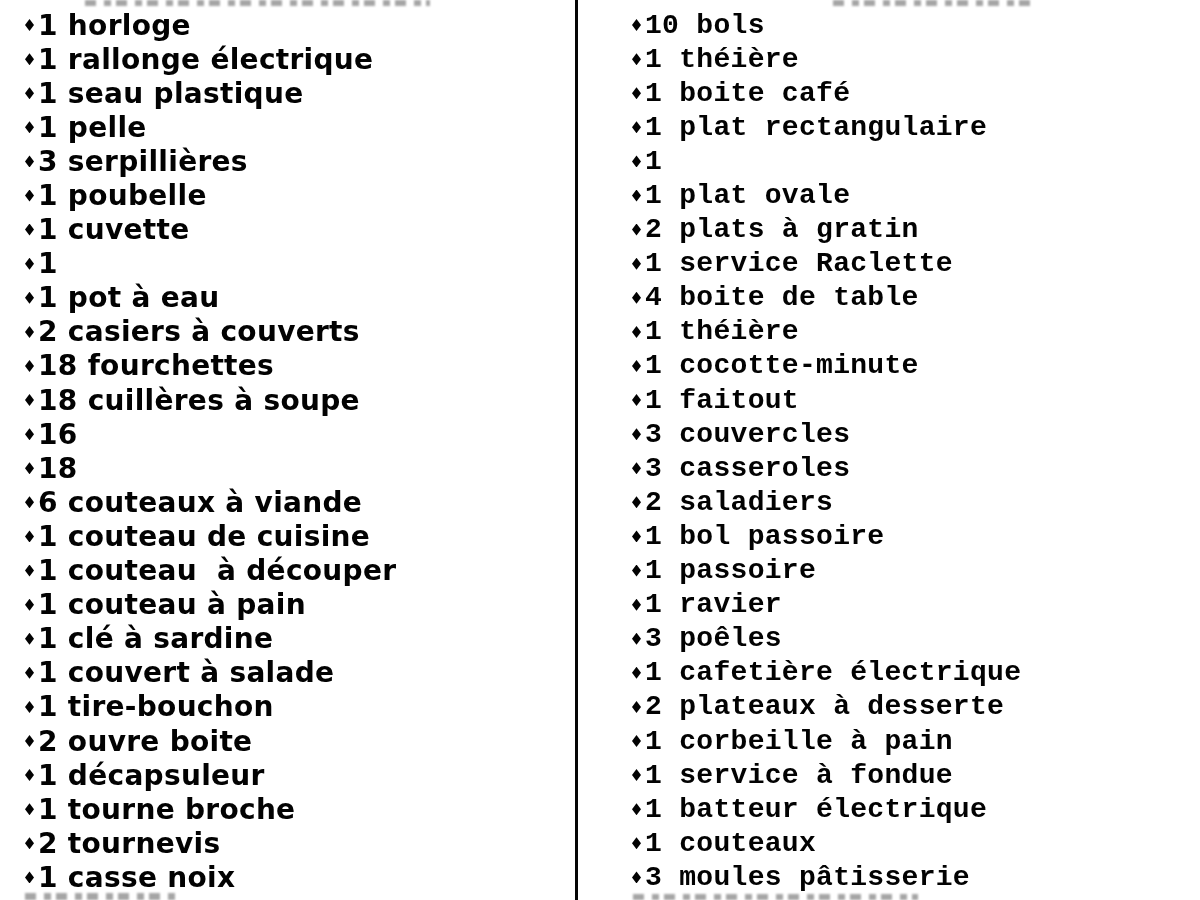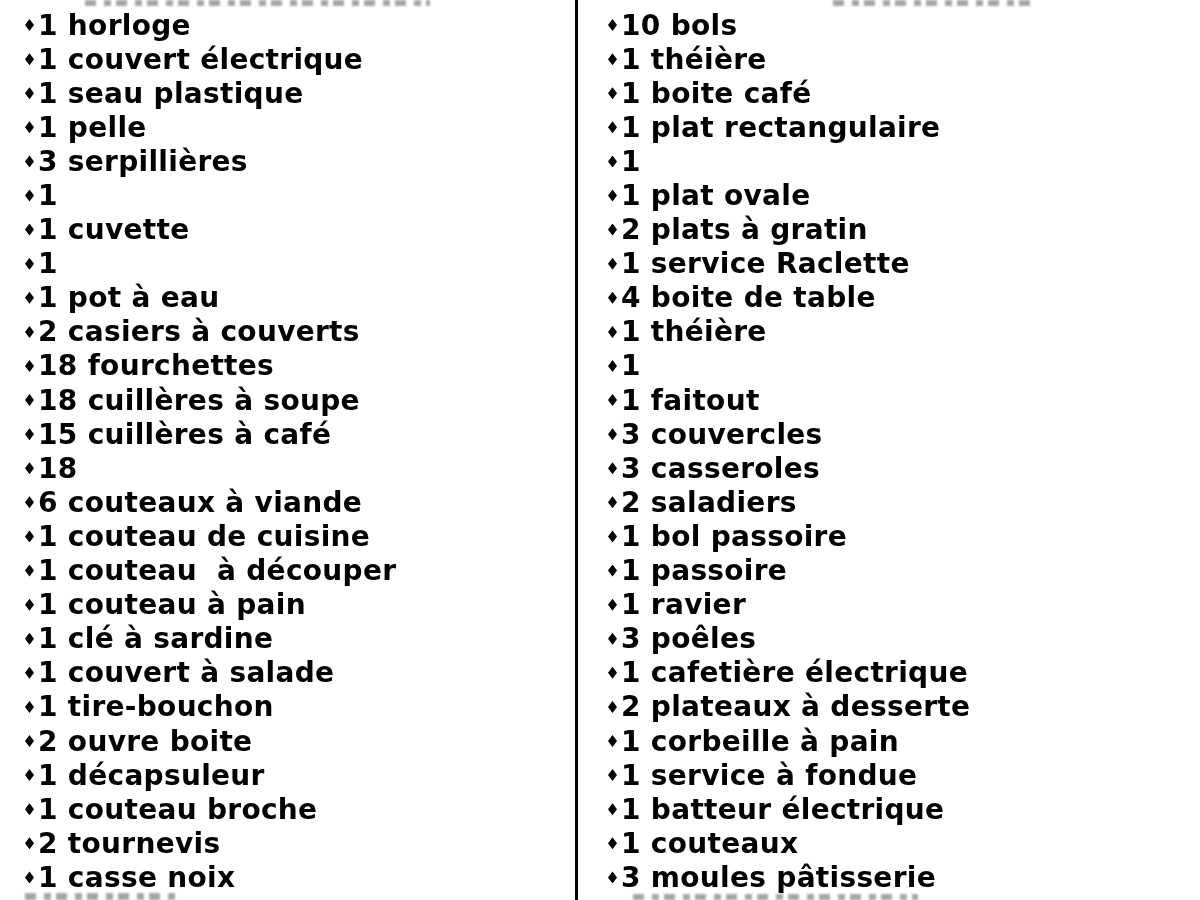--- a/index.html
+++ b/index.html
@@ -20,21 +20,21 @@
     position: absolute;
     top: 0; left: 575px;
     width: 3px; height: 900px;
     background: #050505;
   }
   .col {
     position: absolute;
     top: 8px;
   }
   .col-left  { left: 25px;  width: 545px; }
-  .col-right { left: 608px; width: 560px; }
+  .col-right { left: 632px; width: 560px; font-family: Liberation Mono, monospace; }
   .row {
     display: flex;
     align-items: center;
     height: 34.1px;
     white-space: pre;
     color: #020202;
     font-size: 28px;
     font-weight: bold;
     letter-spacing: 0.3px;
   }
@@ -72,21 +72,21 @@
     <span class="bullet"></span>
     <span class="qty">1</span>
     <span class="sep"> </span>
     <span class="label">horloge</span>
   </div>
 
   <div class="row">
     <span class="bullet"></span>
     <span class="qty">1</span>
     <span class="sep"> </span>
-    <span class="label">couvert électrique</span>
+    <span class="label">rallonge électrique</span>
   </div>
 
   <div class="row">
     <span class="bullet"></span>
     <span class="qty">1</span>
     <span class="sep"> </span>
     <span class="label">seau plastique</span>
   </div>
 
   <div class="row">
@@ -100,20 +100,21 @@
     <span class="bullet"></span>
     <span class="qty">3</span>
     <span class="sep"> </span>
     <span class="label">serpillières</span>
   </div>
 
   <div class="row">
     <span class="bullet"></span>
     <span class="qty">1</span>
     <span class="sep"> </span>
+    <span class="label">poubelle</span>
   </div>
 
   <div class="row">
     <span class="bullet"></span>
     <span class="qty">1</span>
     <span class="sep"> </span>
     <span class="label">cuvette</span>
   </div>
 
   <div class="row">
@@ -145,23 +146,22 @@
 
   <div class="row">
     <span class="bullet"></span>
     <span class="qty">18</span>
     <span class="sep"> </span>
     <span class="label">cuillères à soupe</span>
   </div>
 
   <div class="row">
     <span class="bullet"></span>
-    <span class="qty">15</span>
-    <span class="sep"> </span>
-    <span class="label">cuillères à café</span>
+    <span class="qty">16</span>
+    <span class="sep"> </span>
   </div>
 
   <div class="row">
     <span class="bullet"></span>
     <span class="qty">18</span>
     <span class="sep"> </span>
   </div>
 
   <div class="row">
     <span class="bullet"></span>
@@ -223,21 +223,21 @@
     <span class="bullet"></span>
     <span class="qty">1</span>
     <span class="sep"> </span>
     <span class="label">décapsuleur</span>
   </div>
 
   <div class="row">
     <span class="bullet"></span>
     <span class="qty">1</span>
     <span class="sep"> </span>
-    <span class="label">couteau broche</span>
+    <span class="label">tourne broche</span>
   </div>
 
   <div class="row">
     <span class="bullet"></span>
     <span class="qty">2</span>
     <span class="sep"> </span>
     <span class="label">tournevis</span>
   </div>
 
   <div class="row">
@@ -315,20 +315,21 @@
     <span class="bullet"></span>
     <span class="qty">1</span>
     <span class="sep"> </span>
     <span class="label">théière</span>
   </div>
 
   <div class="row">
     <span class="bullet"></span>
     <span class="qty">1</span>
     <span class="sep"> </span>
+    <span class="label">cocotte-minute</span>
   </div>
 
   <div class="row">
     <span class="bullet"></span>
     <span class="qty">1</span>
     <span class="sep"> </span>
     <span class="label">faitout</span>
   </div>
 
   <div class="row">

